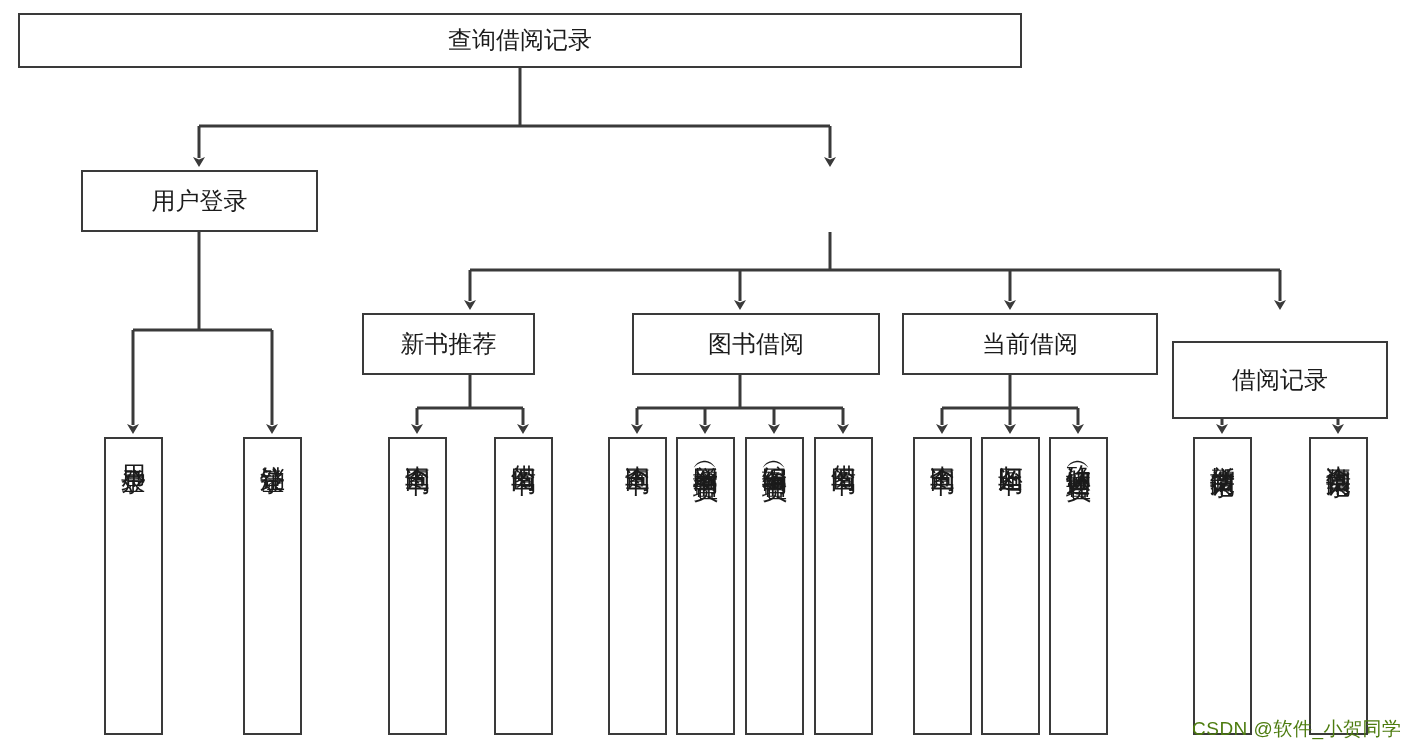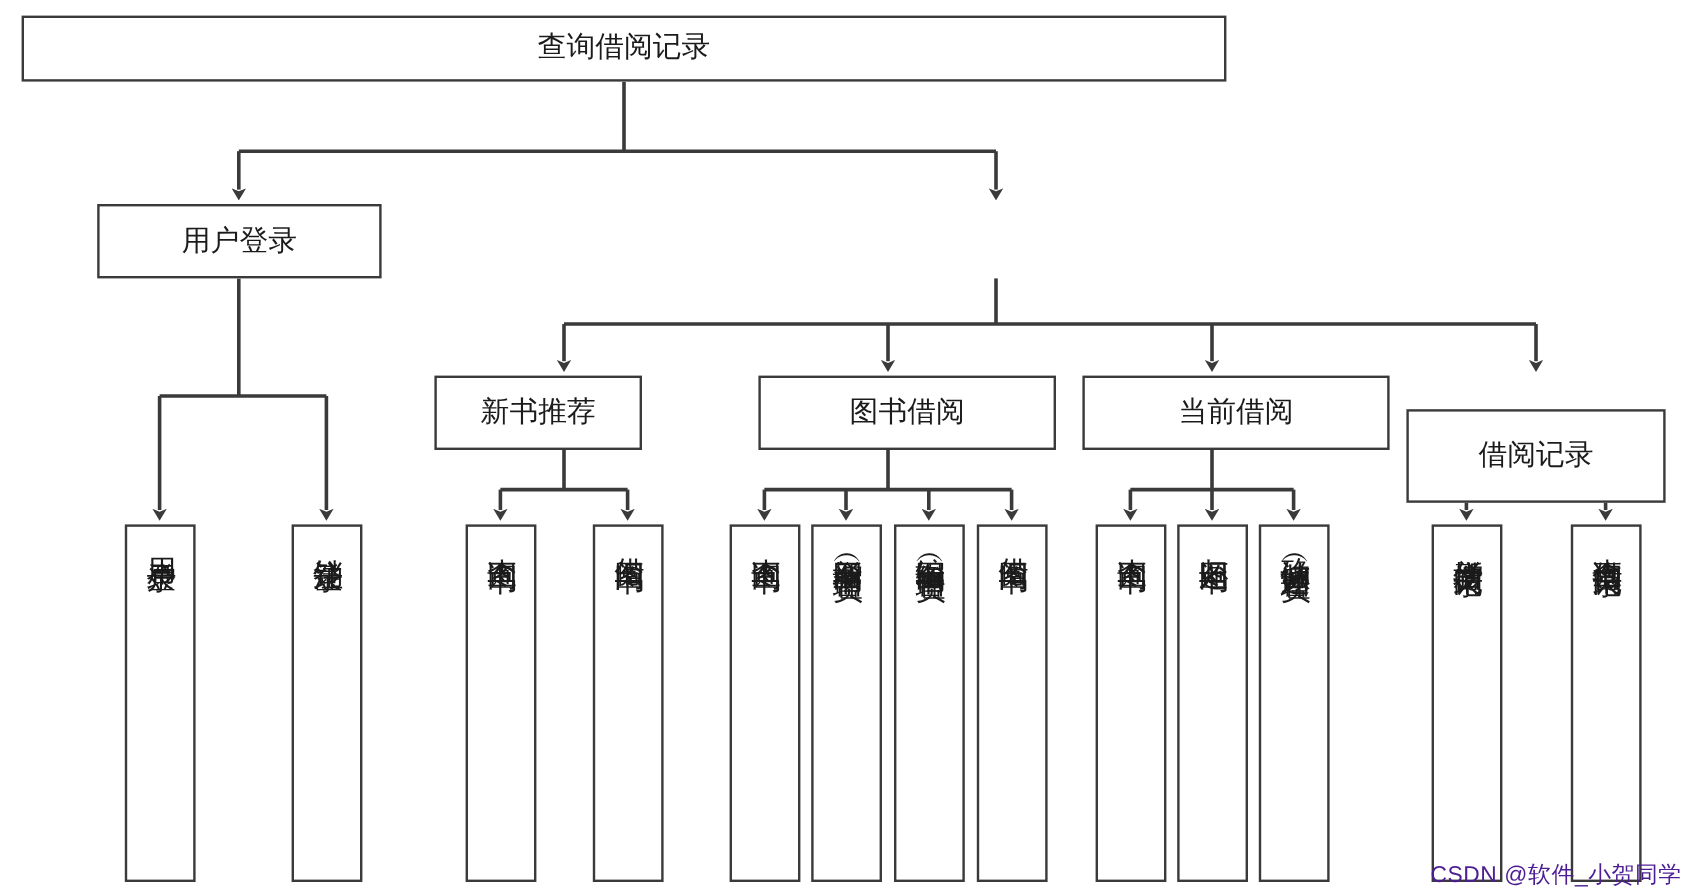--- a/index.html
+++ b/index.html
@@ -58,21 +58,21 @@
     writing-mode: vertical-rl;
     text-orientation: upright;
     font-size: 25px;
     letter-spacing: 2px;
     line-height: 1;
     white-space: nowrap;
   }
   .watermark {
     position: absolute;
     font-size: 19px;
-    color: #4c1d95;
+    color: #4d7c0f;
     white-space: nowrap;
     letter-spacing: 0.5px;
   }
 </style>
 </head>
 <body>
 
 <div id="canvas">
 
   <svg class="links" viewBox="0 0 1405 747">

